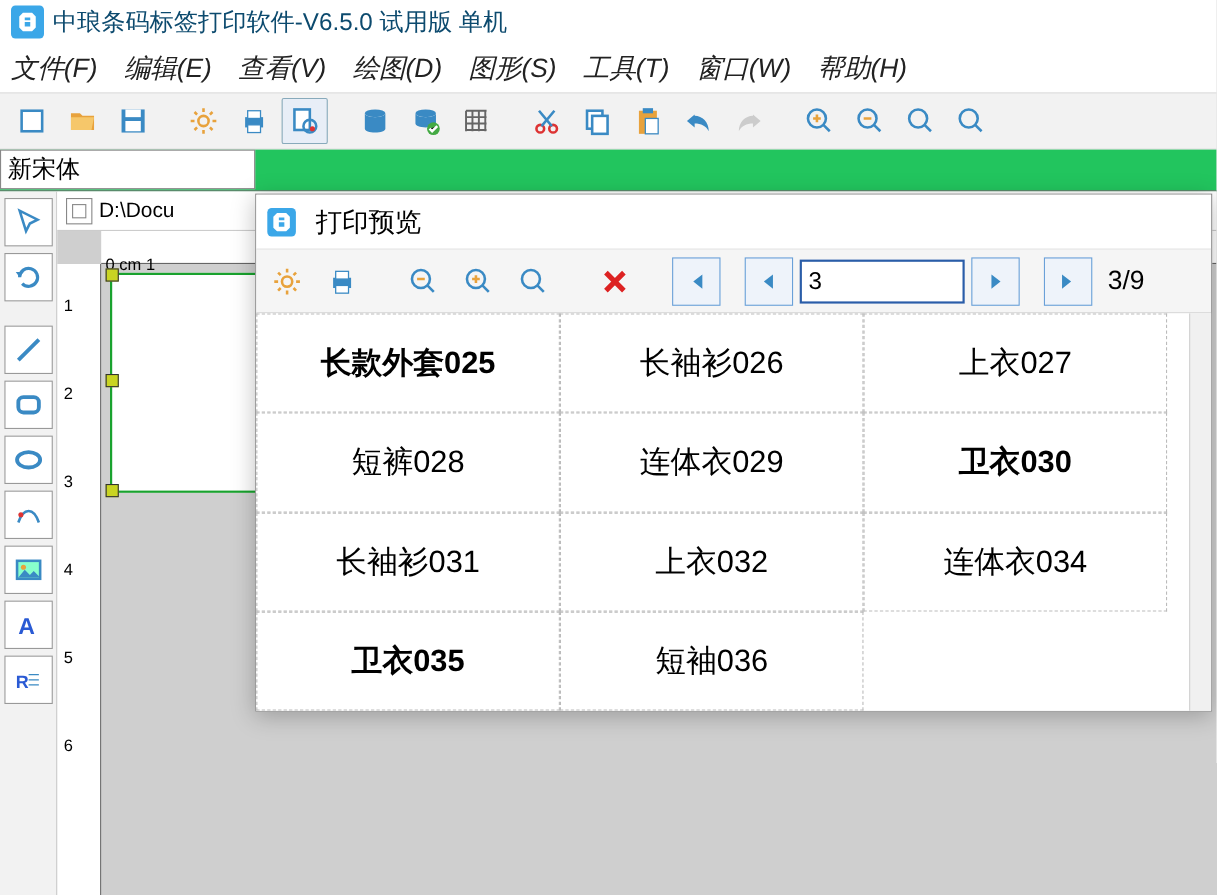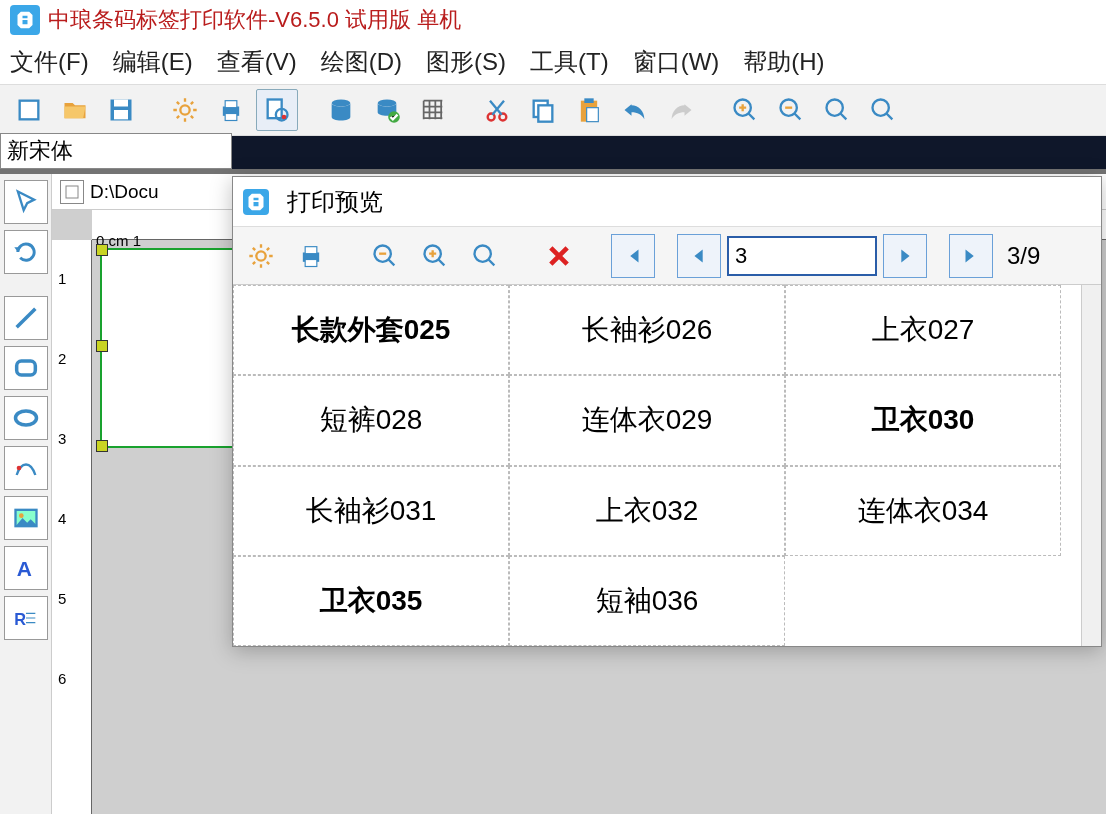--- a/index.html
+++ b/index.html
@@ -21,30 +21,31 @@
   background: #fff;
 }
 .app-icon {
   width: 30px; height: 30px;
   background: #3ba7e8;
   border-radius: 4px;
   display: flex; align-items: center; justify-content: center;
   margin-right: 8px;
 }
 .app-icon svg { width: 20px; height: 20px; }
-.title-text { font-size: 22px; color: #b91c1c; }
+.title-text { font-size: 22px; color: #0c4a6e; }
 
 
 .menu-bar {
   display: flex;
   align-items: center;
   height: 44px;
   padding: 0 10px;
   background: #fff;
   gap: 24px;
+  font-style: italic;
 }
 .menu-item { font-size: 24px; color: #222; cursor: pointer; }
 
 
 .toolbar {
   display: flex;
   align-items: center;
   height: 52px;
   padding: 0 8px;
   background: #f2f2f2;
@@ -58,24 +59,24 @@
   border: 1px solid transparent;
   border-radius: 2px;
   cursor: pointer;
 }
 .tb-btn.sep { width: 14px; cursor: default; }
 .tb-btn svg { width: 28px; height: 28px; }
 
 
 .font-bar {
   display: flex;
-  align-items: flex-end;
+  align-items: flex-start;
   height: 38px;
-  background: #0f172a;
-  border-bottom: 5px solid #737373;
+  background: #22c55e;
+  border-bottom: 1px solid #737373;
 }
 .font-select {
   width: 232px;
   height: 36px;
   font-size: 22px;
   padding: 0 6px;
   border: 1px solid #888;
   background: #fff;
 }
 

